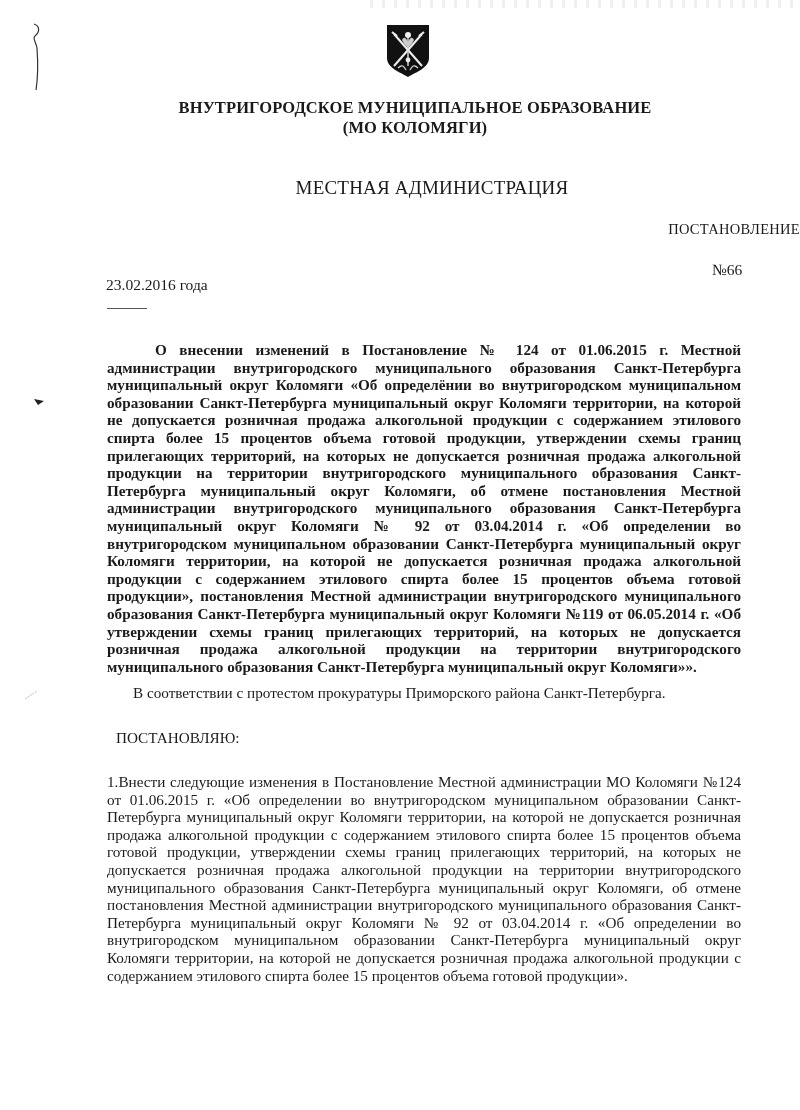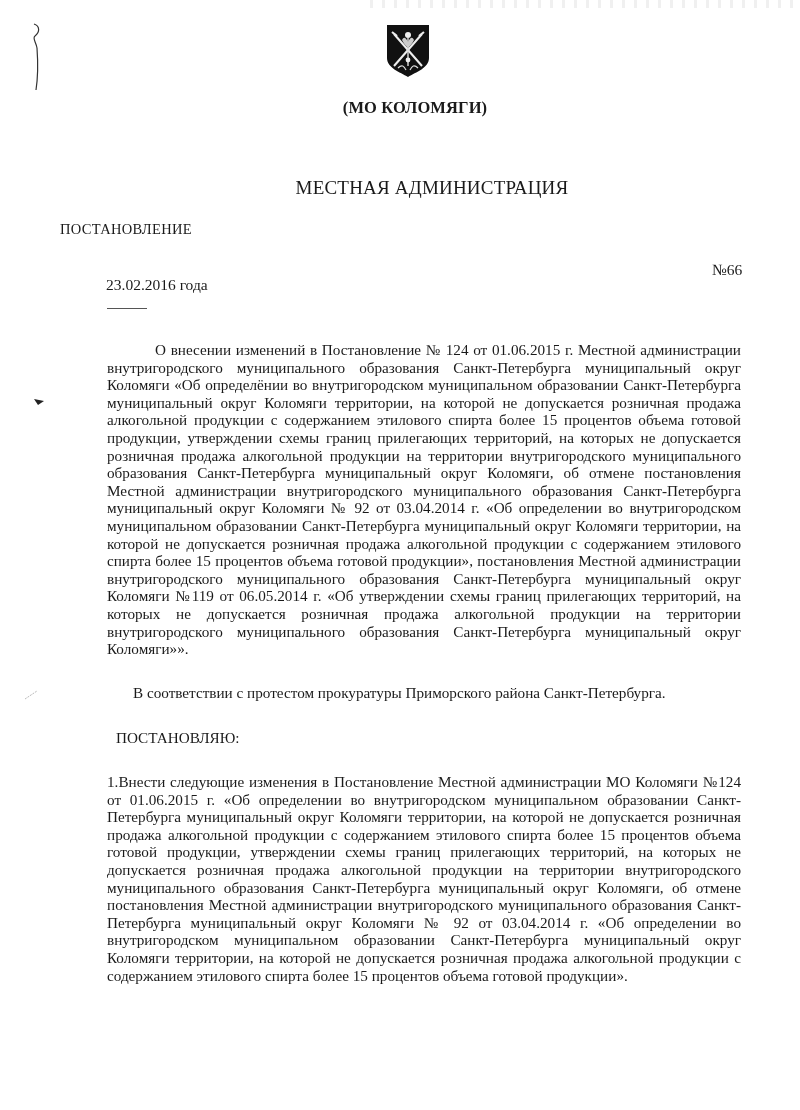--- a/index.html
+++ b/index.html
@@ -24,32 +24,32 @@
       position: absolute; left: 0; width: 800px; top: 98px; text-align: center;
       font-weight: bold; font-size: 16.5px; line-height: 20px; letter-spacing: 0.1px;
     }
     .org-header div { margin-left: 30px; }
     .admin-title {
       position: absolute; left: 12px; width: 800px; top: 177px; text-align: center;
       font-size: 19px; letter-spacing: 0.2px;
     }
     .admin-title span { margin-left: 40px; }
     .doc-type {
-      position: absolute; left: 0; width: 800px; top: 221px; text-align: left;
+      position: absolute; left: 0; width: 800px; top: 221px; text-align: right;
       font-size: 14.5px; letter-spacing: 0.3px;
     }
     .doc-type span { margin-left: 60px; }
     .doc-date { position: absolute; left: 106px; top: 276px; font-size: 15.5px; }
     .doc-date-line { position: absolute; left: 107px; top: 308px; width: 40px; height: 1px; background: #555; }
     .doc-number { position: absolute; left: 712px; top: 261px; font-size: 15.5px; }
     .text-block {
       position: absolute; left: 107px; width: 634px;
       font-size: 15.2px; line-height: 17.6px; text-align: justify;
     }
-    .subject { top: 341px; text-indent: 48px; }
+    .subject { top: 341px; text-indent: 48px; font-weight: bold; }
     .basis { top: 684px; text-indent: 26px; }
     .resolve { position: absolute; left: 116px; top: 729px; font-size: 15.2px; }
     .clause { top: 773px; }
     .clause p { margin: 0; }
   </style>
 </head>
 <body>
 
 <div class="scan-noise"></div>
 
@@ -69,20 +69,21 @@
   <path d="M36 10 L8 42" stroke="#eee" stroke-width="2"></path>
   <path d="M6 8 L11 12 M38 8 L33 12" stroke="#eee" stroke-width="2.2"></path>
   <path d="M22 14 L22 42" stroke="#ddd" stroke-width="1.4"></path>
   <circle cx="22" cy="11" r="3" fill="#eee"></circle>
   <path d="M16 16 C18 12 20 14 22 18 C24 14 26 12 28 16 C26 20 24 22 22 24 C20 22 18 20 16 16 Z" fill="#ccc"></path>
   <circle cx="22" cy="36" r="2.4" fill="#eee"></circle>
   <path d="M12 44 C16 40 18 42 20 46 M32 44 C28 40 26 42 24 46" stroke="#ddd" stroke-width="1.2" fill="none"></path>
 </svg>
 
 <div class="org-header">
+  <div>ВНУТРИГОРОДСКОЕ МУНИЦИПАЛЬНОЕ ОБРАЗОВАНИЕ</div>
   <div>(МО КОЛОМЯГИ)</div>
 </div>
 
 <div class="admin-title">
   <span>МЕСТНАЯ АДМИНИСТРАЦИЯ</span>
 </div>
 
 <div class="doc-type">
   <span>ПОСТАНОВЛЕНИЕ</span>
 </div>

